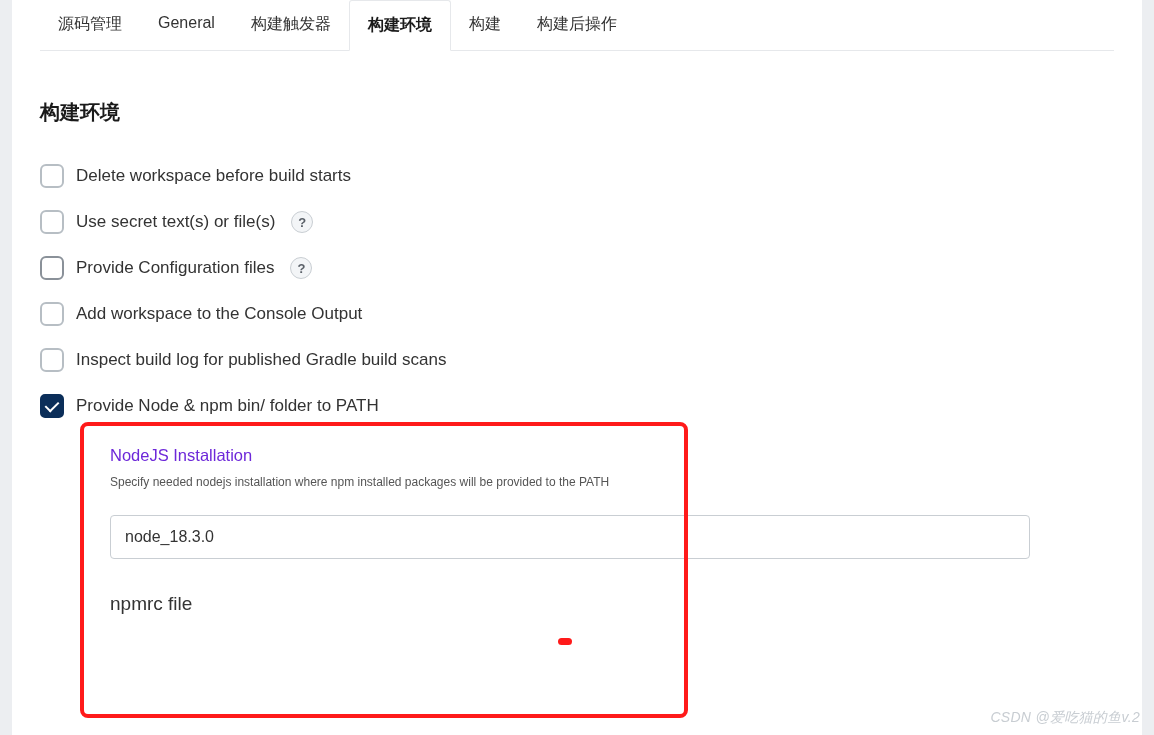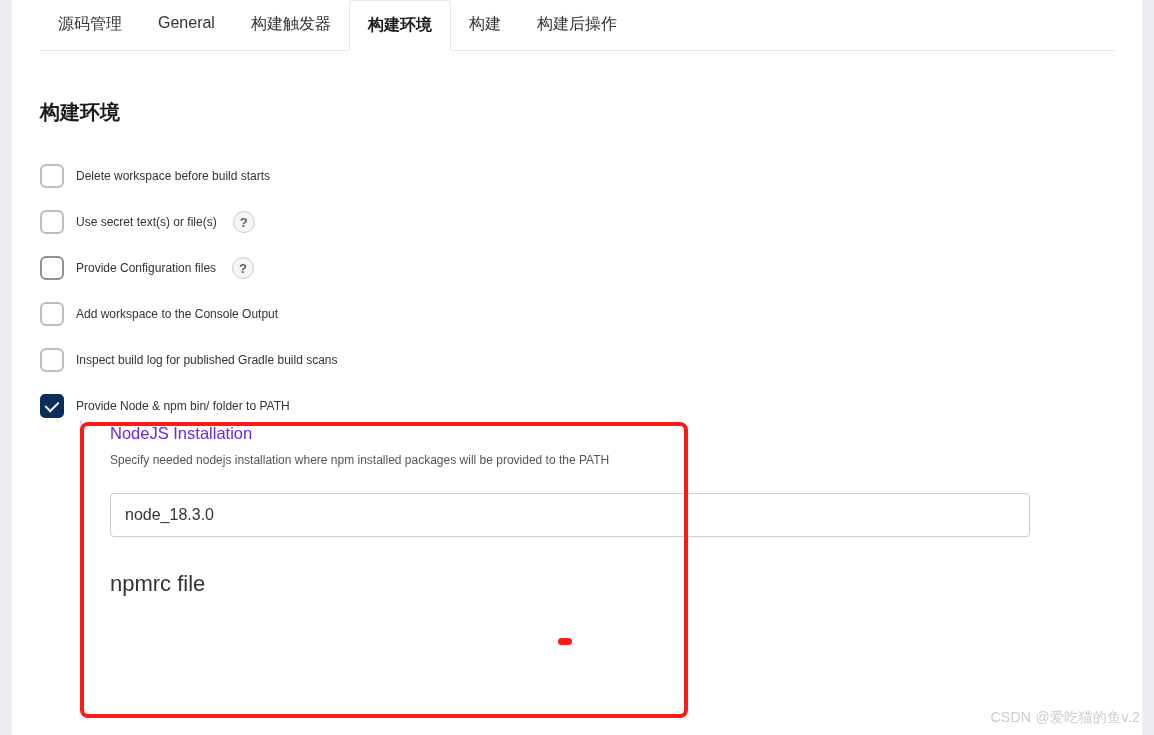--- a/index.html
+++ b/index.html
@@ -76,21 +76,21 @@
     }
     .checkbox.checked::after {
       content: "";
       width: 6px;
       height: 11px;
       border: solid #fff;
       border-width: 0 2.5px 2.5px 0;
       transform: rotate(45deg) translate(-1px,-1px);
     }
     .opt-label {
-      font-size: 12px;
+      font-size: 17px;
       color: #333;
       text-align: right;
     }
     .help {
       width: 22px;
       height: 22px;
       border-radius: 50%;
       border: 1px solid #c9ced3;
       background: #f3f5f7;
       color: #5a6068;
@@ -107,21 +107,21 @@
       border-left: 2px solid #d9dde1;
       padding-left: 28px;
       padding-top: 4px;
     }
     .expanded .field-title {
       font-size: 16.5px;
       color: #6d28d9;
       margin-bottom: 10px;
     }
     .expanded .field-label {
-      font-size: 22px;
+      font-size: 19px;
       color: #333;
       margin-bottom: 14px;
     }
     .expanded .desc {
       font-size: 12px;
       color: #555;
       margin-bottom: 26px;
     }
     .select {
       width: 100%;
@@ -154,20 +154,21 @@
       background: #ff1a1a;
       border-radius: 4px;
       pointer-events: none;
     }
     .watermark {
       position: absolute;
       bottom: 8px;
       right: 14px;
       font-size: 14px;
       color: #c8cdd2;
+      font-style: italic;
       letter-spacing: 0.3px;
       pointer-events: none;
       text-align: center;
     }
   </style>
 </head>
 <body>
 
 <div class="config-panel">
   <div class="tabs">
@@ -202,21 +203,21 @@
     <div class="option-row">
       <span class="checkbox"></span>
       <span class="opt-label">Add workspace to the Console Output</span>
     </div>
 
     <div class="option-row">
       <span class="checkbox"></span>
       <span class="opt-label">Inspect build log for published Gradle build scans</span>
     </div>
 
-    <div class="option-row" style="margin-bottom:2px">
+    <div class="option-row" style="margin-bottom:24px">
       <span class="checkbox checked"></span>
       <span class="opt-label">Provide Node &amp; npm bin/ folder to PATH</span>
     </div>
 
     <div class="expanded">
       <div class="field-title">NodeJS Installation</div>
       <div class="desc">Specify needed nodejs installation where npm installed packages will be provided to the PATH</div>
       <div class="select">node_18.3.0</div>
 
       <div class="field-label">npmrc file</div>

